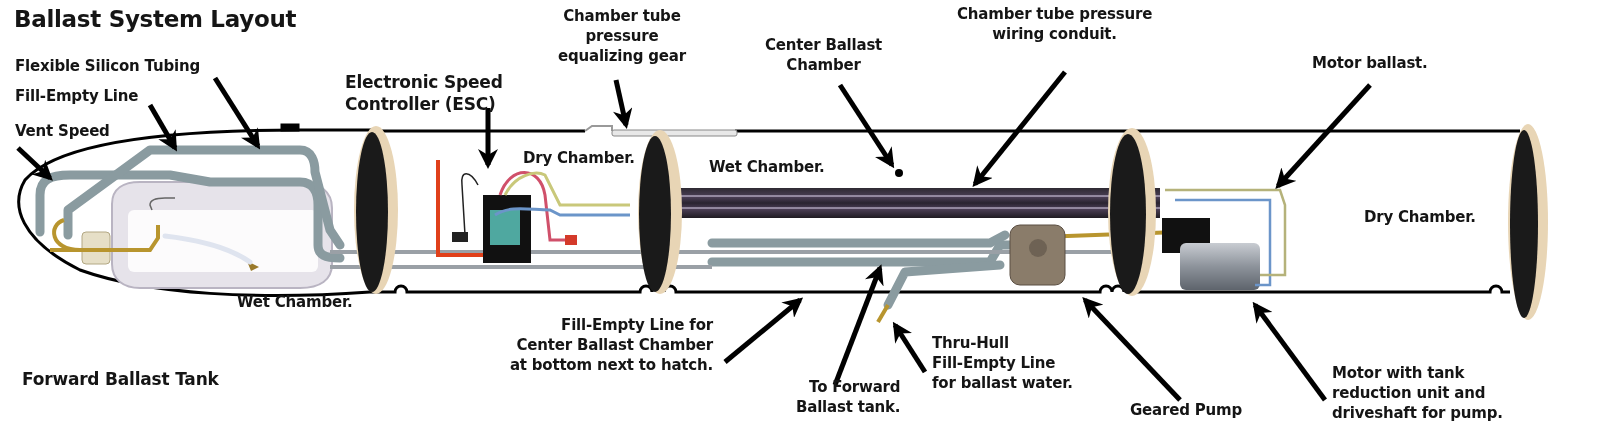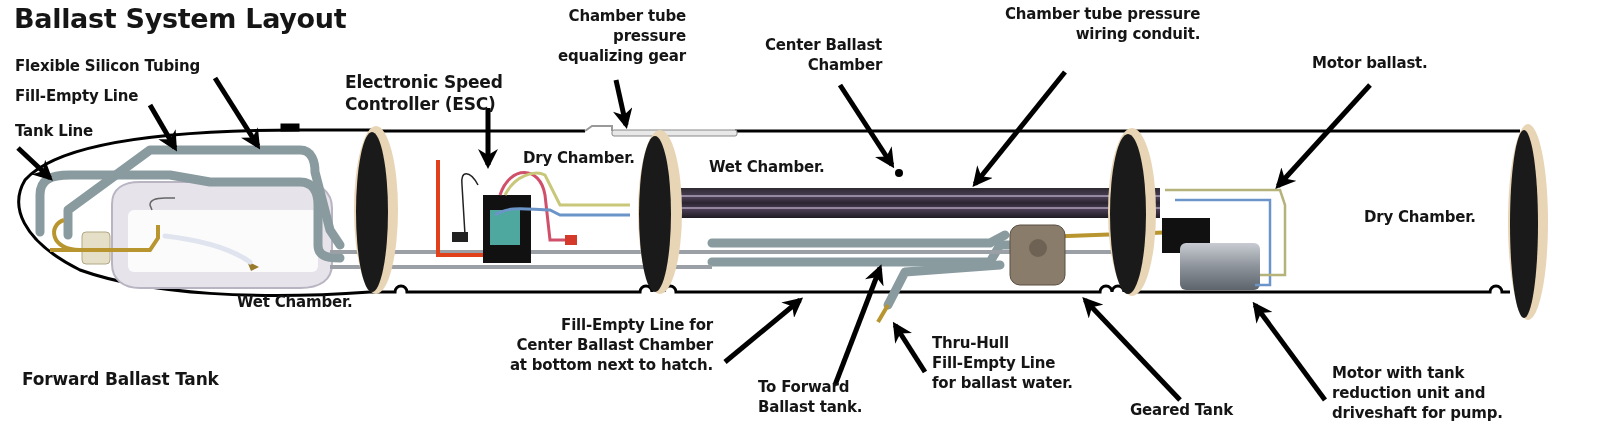--- a/index.html
+++ b/index.html
@@ -1,24 +1,24 @@
 <!DOCTYPE html>
 <html><head>
 <meta charset="utf-8">
 <style>
   html, body { margin: 0; padding: 0; background: #ffffff; }
   body { width: 1603px; height: 437px; overflow: hidden; position: relative;
          font-family: "DejaVu Sans", sans-serif; color: #111; }
   #diagram { position: absolute; left: 0; top: 0; }
   .lbl { position: absolute; font-weight: bold; font-size: 15px; line-height: 20px;
          color: #151515; white-space: nowrap; letter-spacing: -0.2px; }
-  .lbl.c { text-align: right; }
+  .lbl.c { text-align: center; }
   .lbl.r { text-align: right; }
   .lbl span { display: block; }
-  .title { font-size: 27px; line-height: 34px; letter-spacing: -0.3px; }
+  .title { font-size: 23px; line-height: 34px; letter-spacing: -0.3px; }
   .big { font-size: 17px; line-height: 22px; margin-top: 16px; }
 </style>
 </head>
 <body>
 
 <svg id="diagram" width="1603" height="437" viewBox="0 0 1603 437">
   <defs>
     <marker id="ah" viewBox="0 0 10 10" refX="8" refY="5" markerWidth="4" markerHeight="4" orient="auto">
       <path d="M0,0 L10,5 L0,10 L3,5 z" fill="#000"></path>
     </marker>
@@ -132,68 +132,68 @@
     <line x1="925" y1="372" x2="895" y2="325"></line>
     <line x1="1180" y1="400" x2="1085" y2="300"></line>
     <line x1="1325" y1="400" x2="1255" y2="305"></line>
   </g>
 </svg>
 
 <div class="lbl title" style="left:14px;top:2px;">Ballast System Layout</div>
 
 <div class="lbl" style="left:15px;top:56px;">Flexible Silicon Tubing</div>
 <div class="lbl" style="left:15px;top:86px;">Fill-Empty Line</div>
-<div class="lbl" style="left:15px;top:121px;">Tank Line</div>
+<div class="lbl" style="left:15px;top:121px;">Vent Speed</div>
 
 <div class="lbl big" style="left:345px;top:55px;">
   <span>Electronic Speed</span>
   <span>Controller (ESC)</span>
 </div>
 
 <div class="lbl c" style="left:558px;top:6px;">
   <span>Chamber  tube</span>
   <span>pressure</span>
   <span>equalizing gear</span>
 </div>
 
 <div class="lbl c" style="left:765px;top:35px;">
   <span>Center Ballast</span>
   <span>Chamber</span>
 </div>
 
-<div class="lbl c" style="left:1005px;top:4px;">
+<div class="lbl c" style="left:957px;top:4px;">
   <span>Chamber  tube pressure</span>
   <span>wiring conduit.</span>
 </div>
 
 <div class="lbl" style="left:1312px;top:53px;">Motor ballast.</div>
 
 <div class="lbl" style="left:523px;top:148px;">Dry Chamber.</div>
 <div class="lbl" style="left:709px;top:157px;">Wet Chamber.</div>
 <div class="lbl" style="left:1364px;top:207px;">Dry Chamber.</div>
 <div class="lbl" style="left:237px;top:292px;">Wet Chamber.</div>
 
 <div class="lbl big" style="left:22px;top:352px;">Forward Ballast Tank</div>
 
 <div class="lbl r" style="left:496px;top:315px;width:217px;">
   <span>Fill-Empty Line for</span>
   <span>Center Ballast Chamber</span>
   <span>at bottom next to hatch.</span>
 </div>
 
-<div class="lbl" style="left:758px;top:377px;">
+<div class="lbl" style="left:796px;top:377px;text-align:right;">
   <span>To Forward</span>
   <span>Ballast tank.</span>
 </div>
 
 <div class="lbl" style="left:932px;top:333px;">
   <span>Thru-Hull</span>
   <span>Fill-Empty Line</span>
   <span>for ballast water.</span>
 </div>
 
-<div class="lbl" style="left:1130px;top:400px;">Geared Tank</div>
+<div class="lbl" style="left:1130px;top:400px;">Geared Pump</div>
 
 <div class="lbl" style="left:1332px;top:363px;">
   <span>Motor with tank</span>
   <span>reduction unit and</span>
   <span>driveshaft for pump.</span>
 </div>
 
 </body></html>

